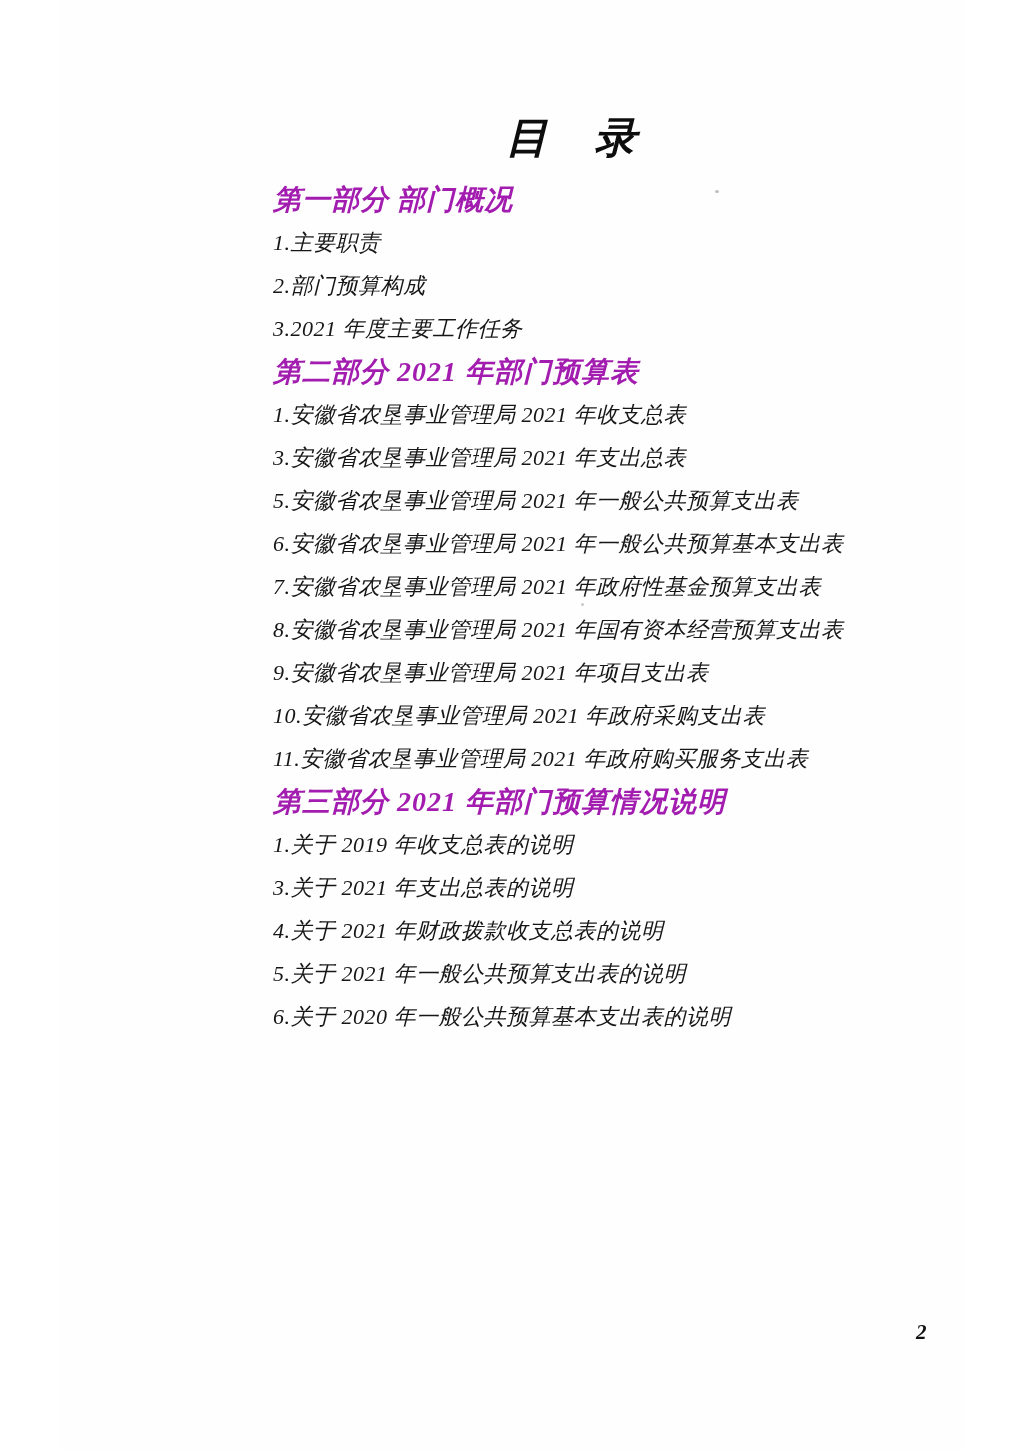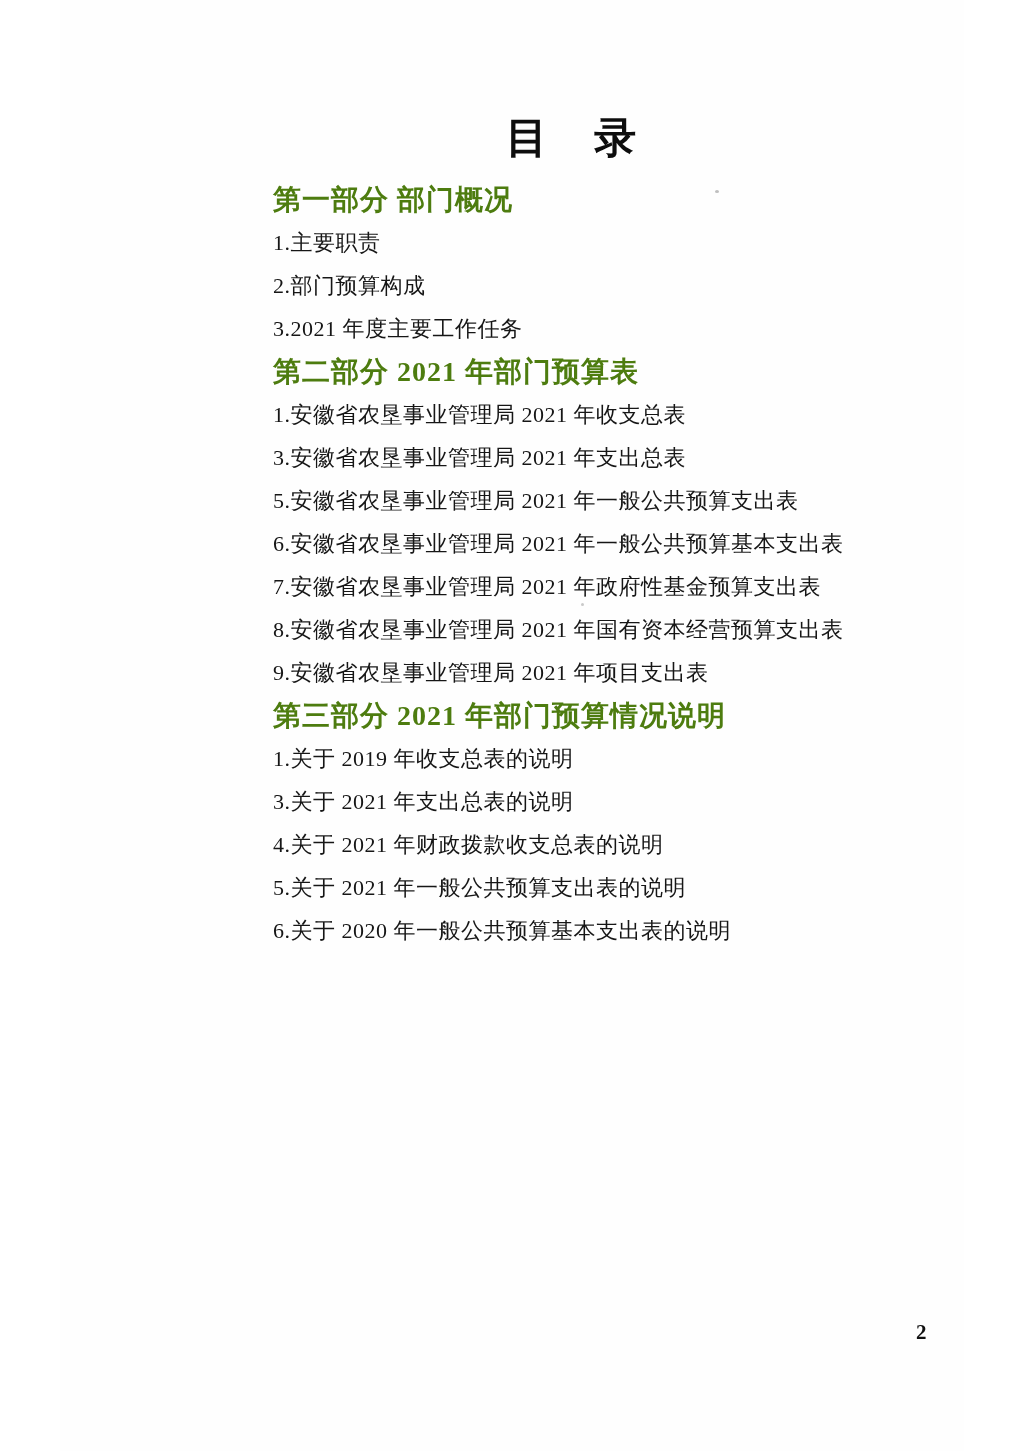--- a/index.html
+++ b/index.html
@@ -9,20 +9,21 @@
   }
   .page {
     position: relative;
     width: 904px;
     height: 1451px;
     margin: 0 auto;
     background: #fefefe;
     color: #151515;
     font-family: "Liberation Serif", "DejaVu Serif", serif;
     overflow: hidden;
+    font-style: italic;
   }
   .content {
     position: absolute;
     left: 145px;
     top: 112px;
     width: 742px;
   }
   .doc-title {
     margin: 0 0 14px 0;
     text-align: center;
@@ -33,21 +34,21 @@
     word-spacing: 16px;
     color: #0d0d0d;
   }
   .sec-heading {
     margin: 0;
     font-size: 28px;
     line-height: 43px;
     font-weight: bold;
     text-indent: 68px;
     letter-spacing: 1px;
-    color: #4d7c0f;
+    color: #a21caf;
     white-space: nowrap;
   }
   .toc-item {
     margin: 0;
     font-size: 22px;
     line-height: 43px;
     font-weight: normal;
     text-indent: 68px;
     letter-spacing: 0.5px;
     color: #161616;
@@ -84,20 +85,22 @@
     <p class="toc-item">3.2021 年度主要工作任务</p>
 
     <p class="sec-heading">第二部分 2021 年部门预算表</p>
     <p class="toc-item">1.安徽省农垦事业管理局 2021 年收支总表</p>
     <p class="toc-item">3.安徽省农垦事业管理局 2021 年支出总表</p>
     <p class="toc-item">5.安徽省农垦事业管理局 2021 年一般公共预算支出表</p>
     <p class="toc-item">6.安徽省农垦事业管理局 2021 年一般公共预算基本支出表</p>
     <p class="toc-item">7.安徽省农垦事业管理局 2021 年政府性基金预算支出表</p>
     <p class="toc-item">8.安徽省农垦事业管理局 2021 年国有资本经营预算支出表</p>
     <p class="toc-item">9.安徽省农垦事业管理局 2021 年项目支出表</p>
+    <p class="toc-item">10.安徽省农垦事业管理局 2021 年政府采购支出表</p>
+    <p class="toc-item">11.安徽省农垦事业管理局 2021 年政府购买服务支出表</p>
 
     <p class="sec-heading">第三部分 2021 年部门预算情况说明</p>
     <p class="toc-item">1.关于 2019 年收支总表的说明</p>
     <p class="toc-item">3.关于 2021 年支出总表的说明</p>
     <p class="toc-item">4.关于 2021 年财政拨款收支总表的说明</p>
     <p class="toc-item">5.关于 2021 年一般公共预算支出表的说明</p>
     <p class="toc-item">6.关于 2020 年一般公共预算基本支出表的说明</p>
 
   </div>
 

